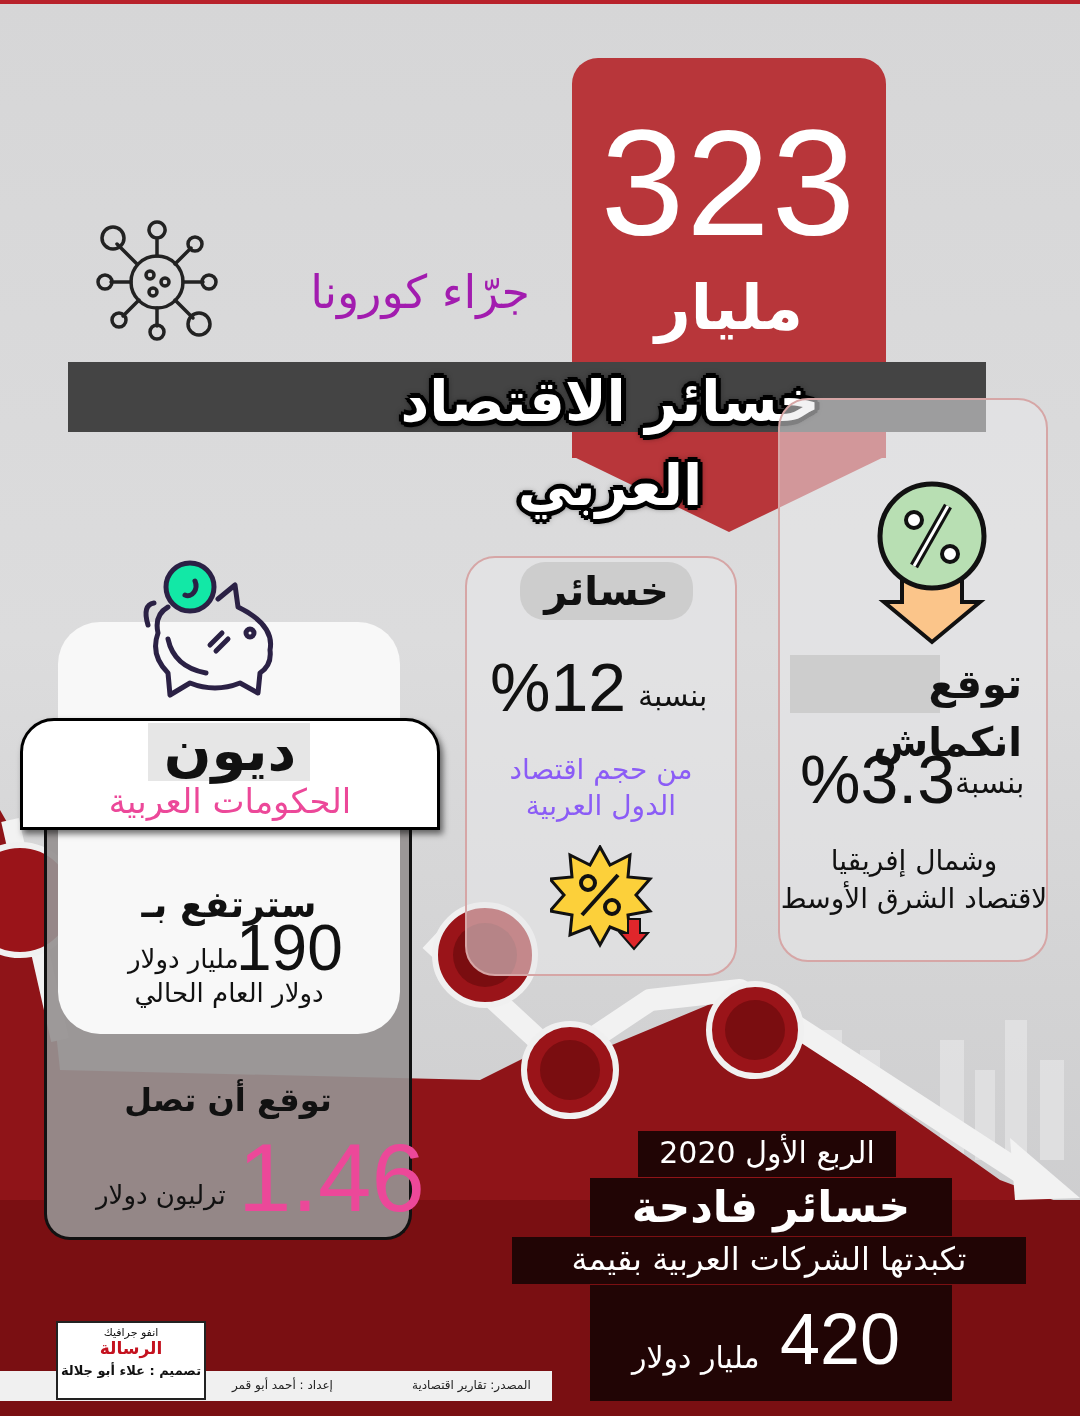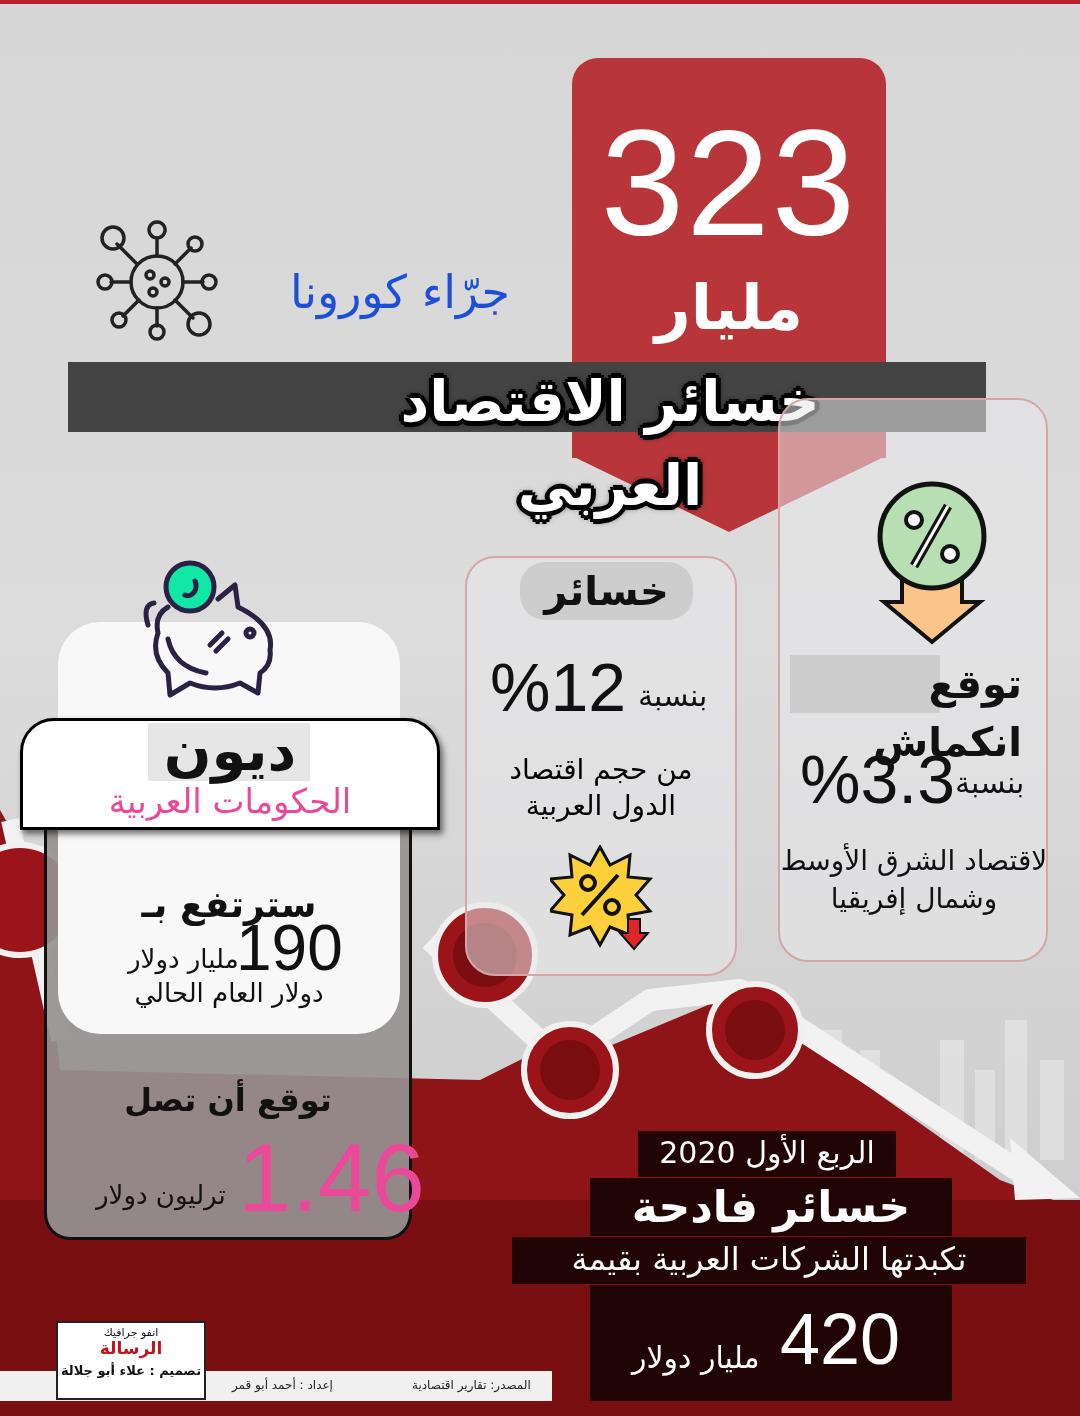--- a/index.html
+++ b/index.html
@@ -34,22 +34,22 @@
 
   .title-band {
     left: 68px; top: 362px; width: 918px; height: 70px; background: #444444;
   }
   .title-text {
     left: 300px; top: 360px; width: 620px; text-align: center;
     color: #fff; font-size: 56px; font-weight: bold; line-height: 84px;
     text-shadow: 0 0 4px #000, 0 0 6px #000, 0 0 8px #000, 3px 3px 0 #000, -3px -3px 0 #000, 3px -3px 0 #000, -3px 3px 0 #000, 0 5px 0 #000, 5px 0 0 #000, -5px 0 0 #000, 0 -5px 0 #000;
   }
   .subtitle {
-    left: 270px; top: 262px; width: 260px; text-align: center;
-    color: #1d4ed8; font-size: 46px; font-weight: 300; line-height: 60px;
+    left: 270px; top: 262px; width: 260px; text-align: right;
+    color: #a21caf; font-size: 46px; font-weight: 300; line-height: 60px;
   }
   .virus-icon { left: 95px; top: 220px; width: 125px; height: 122px; }
 
   
   .card-right {
     left: 778px; top: 398px; width: 270px; height: 564px;
     border: 2px solid #d6a6a6; border-radius: 30px;
     background: rgba(232,232,233,0.55);
   }
   .card-mid {
@@ -77,21 +77,21 @@
     left: 520px; top: 562px; width: 173px; height: 58px; background:#cdcdcd;
     text-align: center; font-size: 40px; font-weight: bold; color:#111; line-height: 58px; border-radius: 25px;
   }
   .loss-prefix { left: 638px; top: 678px; font-size: 30px; color:#111; }
   .loss-val {
     left: 488px; top: 648px; width: 140px; text-align: center; direction: ltr;
     font-size: 68px; font-weight: 300; color:#111; font-family: "Liberation Sans", sans-serif;
   }
   .loss-desc {
     left: 470px; top: 752px; width: 262px; text-align: center;
-    font-size: 28px; color:#000000; line-height: 36px;
+    font-size: 28px; color:#8b5cf6; line-height: 36px;
   }
   .pct-badge-icon { left: 550px; top: 845px; width: 106px; height: 106px; }
 
   
   .debt-gray {
     left: 44px; top: 822px; width: 368px; height: 418px;
     background: rgba(150,145,145,0.92); border: 3px solid #111; border-top: none;
     border-radius: 0 0 26px 26px;
   }
   .debt-white {
@@ -235,22 +235,22 @@
   <circle cx="46" cy="40" r="8" fill="#fff" stroke="#111" stroke-width="4"></circle>
   <circle cx="82" cy="74" r="8" fill="#fff" stroke="#111" stroke-width="4"></circle>
   <path d="M80 26 L46 86" stroke="#111" stroke-width="9"></path>
   <path d="M80 26 L46 86" stroke="#fff" stroke-width="3"></path>
 </svg>
 <div class="abs shrink-label-bg"></div>
 <div class="abs shrink-label">توقع انكماش</div>
 <div class="abs shrink-prefix">بنسبة</div>
 <div class="abs shrink-val">%3.3</div>
 <div class="abs shrink-desc">
+  <div>وشمال إفريقيا</div>
   <div>لاقتصاد الشرق الأوسط</div>
-  <div>وشمال إفريقيا</div>
 </div>
 
 <div class="abs card-mid"></div>
 <div class="abs loss-label">خسائر</div>
 <div class="abs loss-prefix">بنسبة</div>
 <div class="abs loss-val">%12</div>
 <div class="abs loss-desc">
   <div>من حجم اقتصاد</div>
   <div>الدول العربية</div>
 </div>

